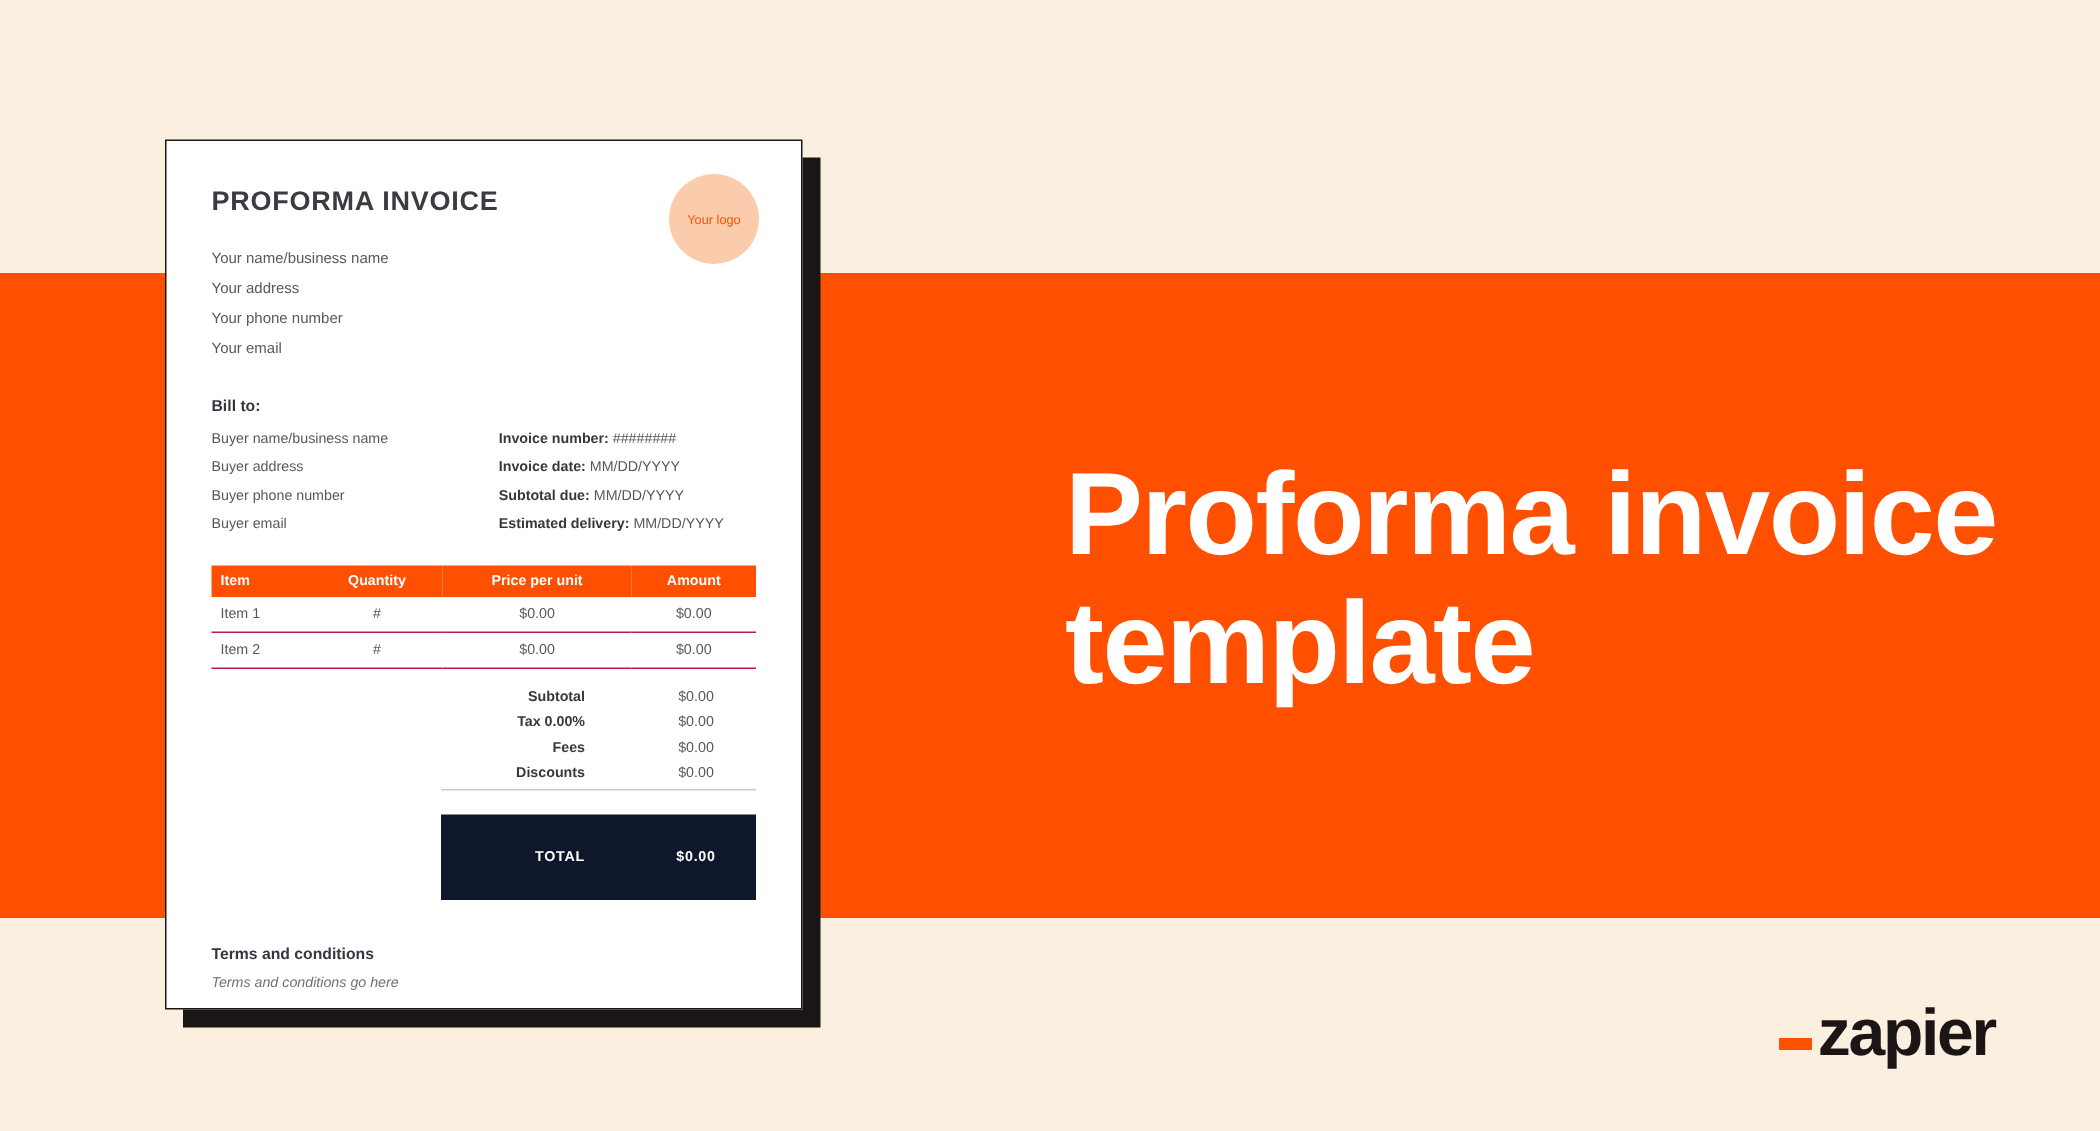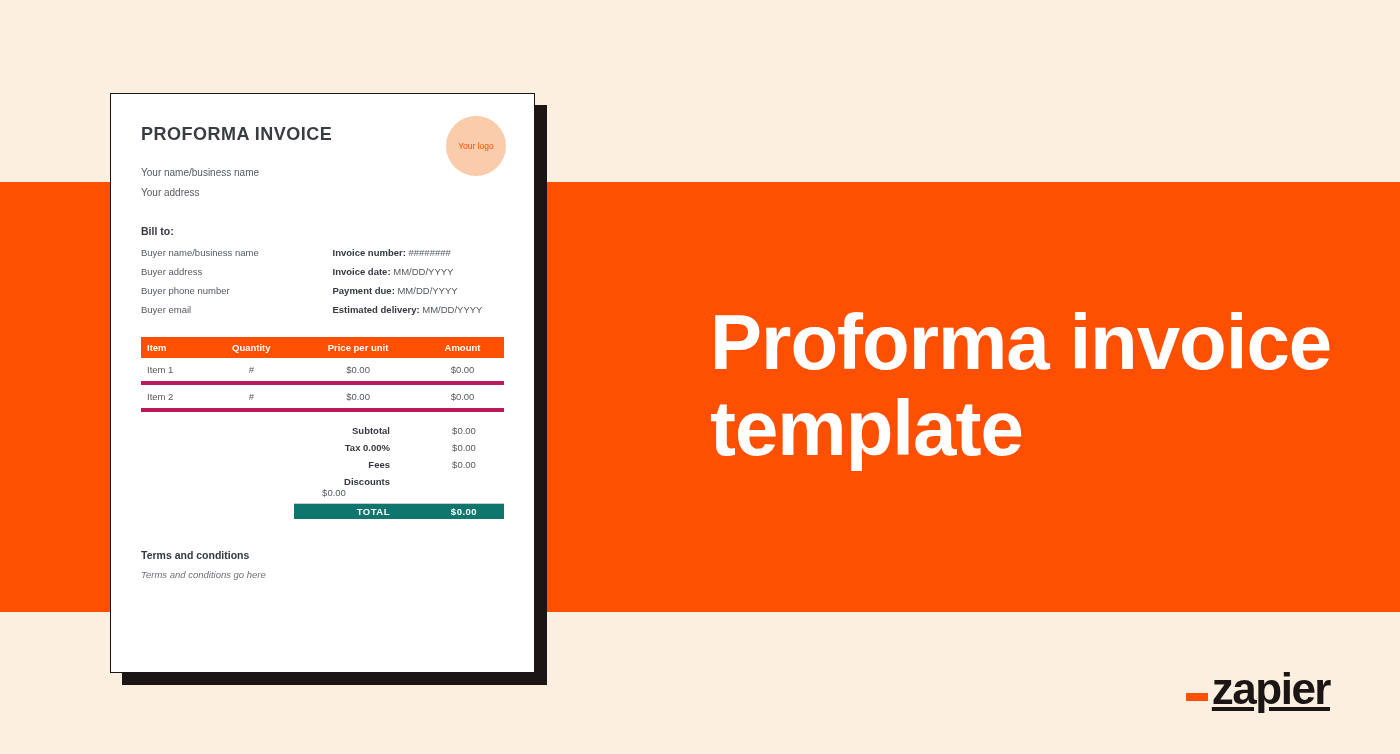--- a/index.html
+++ b/index.html
@@ -71,36 +71,36 @@
   table.items thead th {
     background: #ff4f00;
     color: #fff;
     font-weight: 700;
     padding: 5px 6px;
     text-align: center;
   }
   table.items thead th:first-child { text-align: left; }
   table.items tbody td {
     padding: 6px 6px;
-    border-bottom: 4px solid #be185d;
+    border-bottom: 1px solid #be185d;
     text-align: center;
     color: #55595f;
   }
   table.items tbody td:first-child { text-align: left; }
 
   .totals { margin-top: 10px; font-size: 9.5px; }
   .totals-row { display: flex; justify-content: space-between; padding: 3px 0; }
   .totals-row .lbl { width: 110px; text-align: right; font-weight: 700; color: #35383f; padding-right: 14px; }
   .totals-row .val { width: 80px; text-align: center; color: #55595f; }
-  .totals-row.discount { border-bottom: 1px solid #c9cbcf; padding-bottom: 5px; flex-direction: column; }
+  .totals-row.discount { border-bottom: 1px solid #c9cbcf; padding-bottom: 5px; }
   .totals-row.grand {
-    background: #0f766e;
+    background: #0f172a;
     color: #fff;
-    padding: 2px 0;
-    margin-top: 0;
+    padding: 23px 0;
+    margin-top: 16px;
   }
   .totals-row.grand .lbl, .totals-row.grand .val { color: #fff; font-weight: 800; letter-spacing: 0.5px; }
   .totals-wrap { width: 210px; margin-left: auto; }
 
   .terms { margin-top: 30px; }
   .terms-title { font-size: 10.5px; font-weight: 700; color: #35383f; }
   .terms-body { font-size: 9.5px; font-style: italic; color: #6d7076; margin-top: 8px; }
 
   .hero-title {
     position: absolute;
@@ -128,52 +128,53 @@
     background: #ff4f00;
     margin-right: 2px;
     position: relative;
     top: -3px;
   }
   .brand-text {
     font-size: 44px;
     font-weight: 800;
     color: #1b1516;
     letter-spacing: -1.5px;
-    text-decoration: underline;
   }
 </style>
 </head>
 <body>
 
 <div class="orange-band"></div>
 
 <div class="page-shadow"></div>
 
 <div class="page">
   <h1>PROFORMA INVOICE</h1>
   <div class="logo-circle">Your logo</div>
 
   <div class="sender-block">
     <div>Your name/business name</div>
     <div>Your address</div>
+    <div>Your phone number</div>
+    <div>Your email</div>
   </div>
 
   <div class="bill-section">
     <div class="bill-title">Bill to:</div>
     <div class="bill-cols">
       <div class="bill-col">
         <div>Buyer name/business name</div>
         <div>Buyer address</div>
         <div>Buyer phone number</div>
         <div>Buyer email</div>
       </div>
       <div class="bill-col right">
         <div><strong>Invoice number:</strong> <span>########</span></div>
         <div><strong>Invoice date:</strong> <span>MM/DD/YYYY</span></div>
-        <div><strong>Payment due:</strong> <span>MM/DD/YYYY</span></div>
+        <div><strong>Subtotal due:</strong> <span>MM/DD/YYYY</span></div>
         <div><strong>Estimated delivery:</strong> <span>MM/DD/YYYY</span></div>
       </div>
     </div>
   </div>
 
   <table class="items">
     <thead>
       <tr>
         <th>Item</th>
         <th>Quantity</th>

